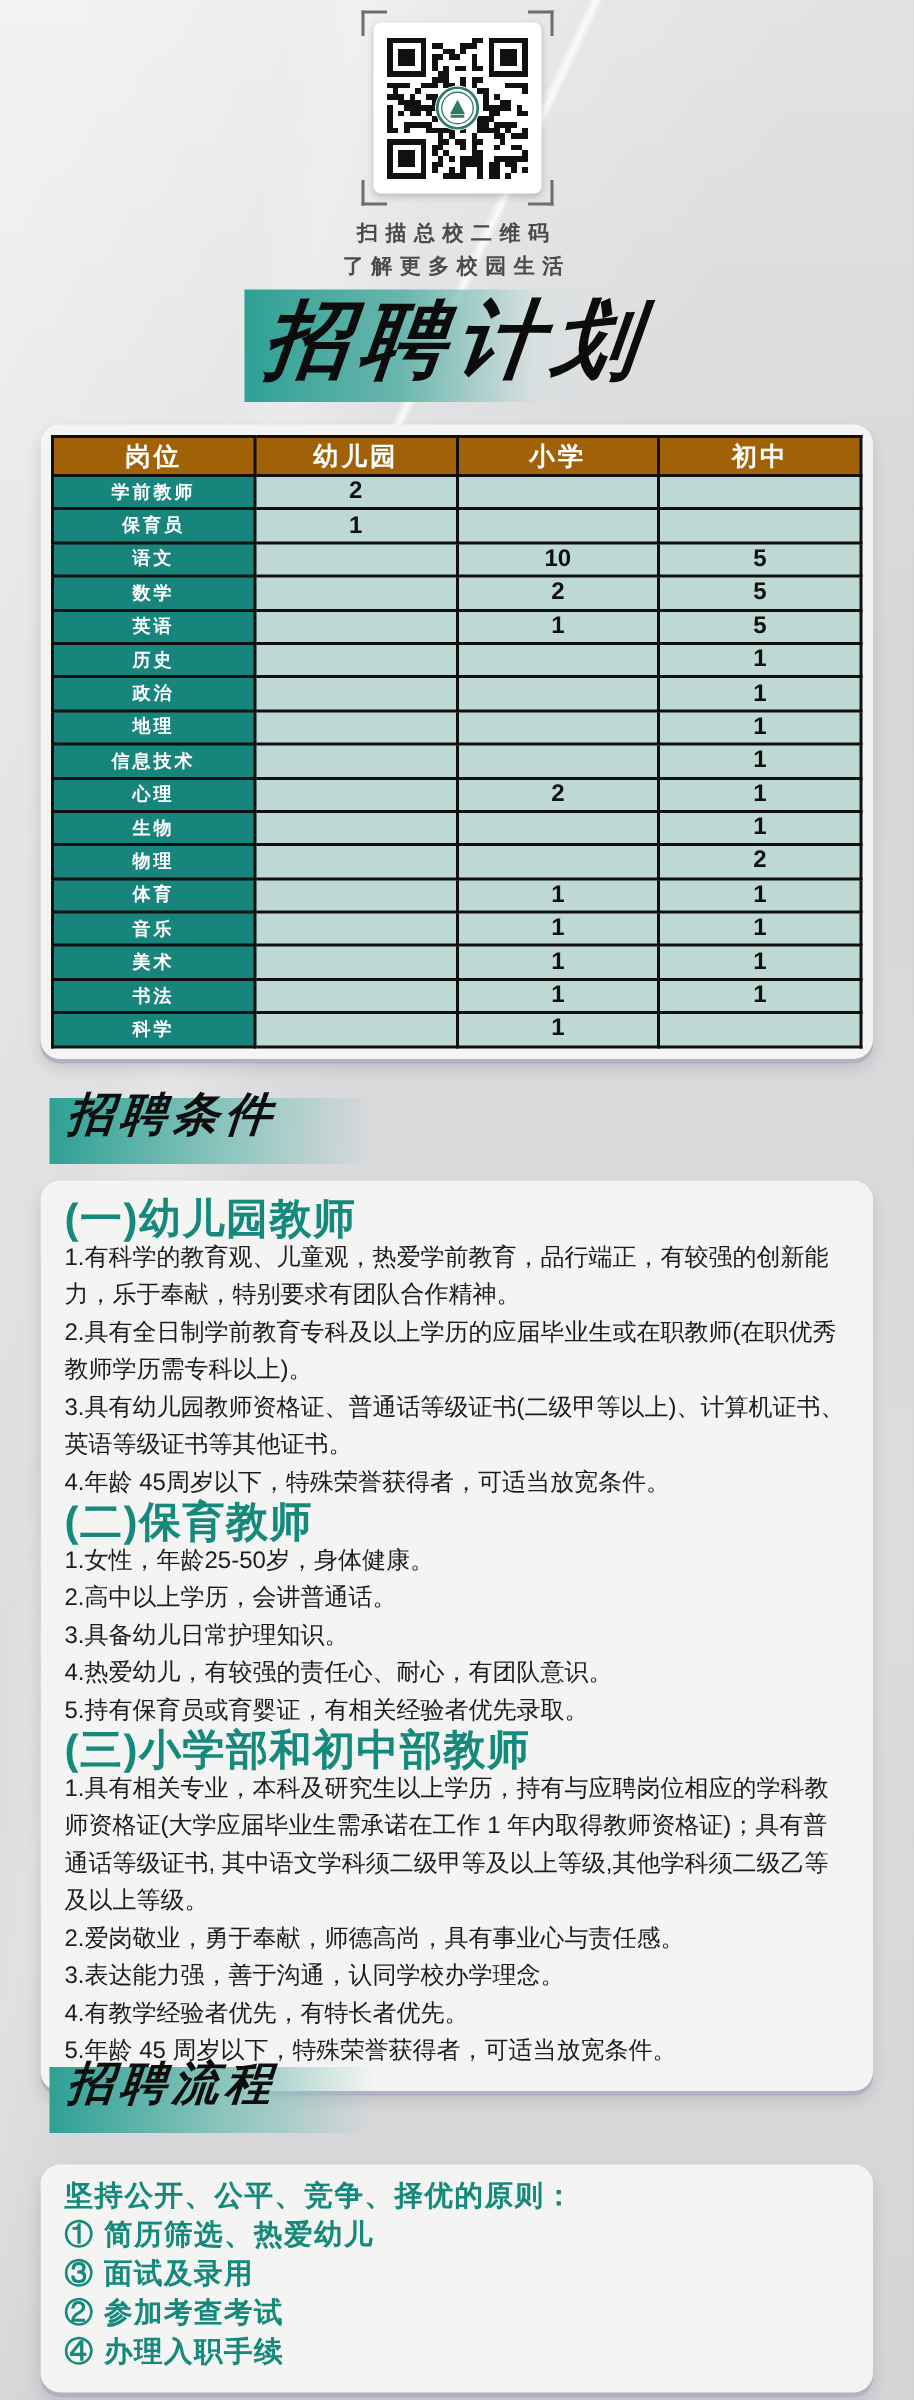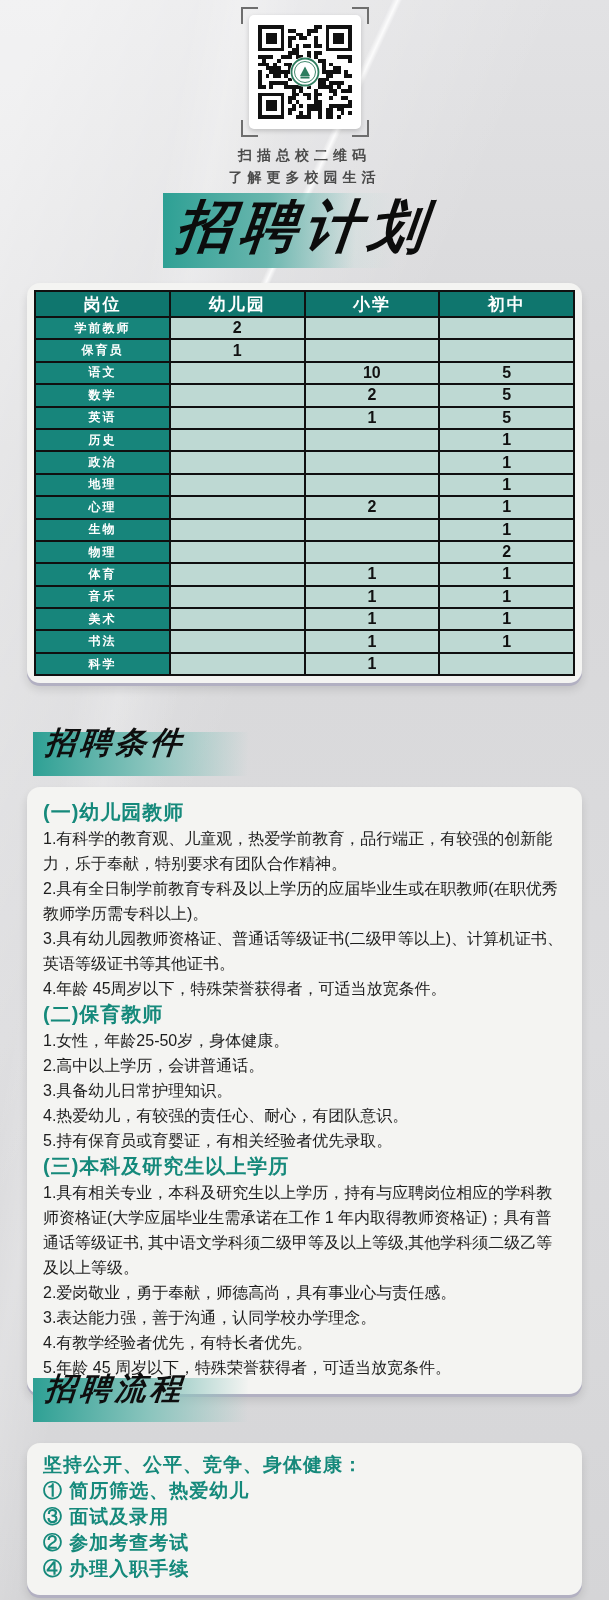--- a/index.html
+++ b/index.html
@@ -38,36 +38,36 @@
     transform:skewX(-6deg); }
 
   
   .card { position:absolute; left:27px; width:555px; background:#f4f4f2; border-radius:13px;
           box-shadow:0 3px 0 #b2b0c2, 0 6px 10px rgba(0,0,0,.12); }
 
   
   .table-card { top:283px; padding:7px; }
   table { width:100%; border-collapse:collapse; table-layout:fixed; }
   th, td { border:2px solid #101010; text-align:center; vertical-align:middle; padding:0; }
-  th { background:#0f766e; color:#ffffff; font-size:17px; font-weight:bold; letter-spacing:2px; height:26px; }
+  th { background:#a16207; color:#ffffff; font-size:17px; font-weight:bold; letter-spacing:2px; height:26px; }
   td { height:22.4px; }
   td.pos { background:#17857b; color:#ffffff; font-size:12px; font-weight:bold; letter-spacing:2px; }
   td.num { background:#bed9d3; color:#111; font-size:16px; font-weight:bold; }
 
   
   .sec-header { position:absolute; left:0; width:420px; height:62px; }
   #cond-header { top:719px; } #proc-header { top:1365px; }
   .sec-block { position:absolute; left:33px; top:13px; width:215px; height:44px;
     background:linear-gradient(92deg,#2da094 0%, #8cc5be 55%, rgba(190,220,216,0) 100%); }
   .sec-text { position:absolute; left:45px; top:3px; font-size:31px; font-weight:900; font-style:italic;
     letter-spacing:4px; color:#0e0e0e; transform:skewX(-5deg); }
 
   
   .cond-card { top:787px; padding:12px 16px 14px; }
-  .cond-heading { color:#15897b; font-size:20px; font-weight:bold; line-height:27px; letter-spacing:1px; }
+  .cond-heading { color:#15897b; font-size:28px; font-weight:bold; line-height:27px; letter-spacing:1px; }
   .cond-item { color:#1c1c1c; font-size:16px; line-height:25px; font-weight:500; }
 
   
   .proc-card { top:1443px; padding:9px 16px 13px; }
   .proc-line { color:#15897b; font-size:19px; font-weight:bold; line-height:26px; letter-spacing:1px; }
 </style>
 </head>
 <body>
 
 <div class="page">
@@ -352,20 +352,26 @@
             <td class="num"></td>
             <td class="num">1</td>
           </tr>
           <tr>
             <td class="pos">地理</td>
             <td class="num"></td>
             <td class="num"></td>
             <td class="num">1</td>
           </tr>
           <tr>
+            <td class="pos">信息技术</td>
+            <td class="num"></td>
+            <td class="num"></td>
+            <td class="num">1</td>
+          </tr>
+          <tr>
             <td class="pos">心理</td>
             <td class="num"></td>
             <td class="num">2</td>
             <td class="num">1</td>
           </tr>
           <tr>
             <td class="pos">生物</td>
             <td class="num"></td>
             <td class="num"></td>
             <td class="num">1</td>
@@ -420,35 +426,35 @@
       <div class="cond-item">1.有科学的教育观、儿童观，热爱学前教育，品行端正，有较强的创新能力，乐于奉献，特别要求有团队合作精神。</div>
       <div class="cond-item">2.具有全日制学前教育专科及以上学历的应届毕业生或在职教师(在职优秀教师学历需专科以上)。</div>
       <div class="cond-item">3.具有幼儿园教师资格证、普通话等级证书(二级甲等以上)、计算机证书、英语等级证书等其他证书。</div>
       <div class="cond-item">4.年龄 45周岁以下，特殊荣誉获得者，可适当放宽条件。</div>
       <div class="cond-heading">(二)保育教师</div>
       <div class="cond-item">1.女性，年龄25-50岁，身体健康。</div>
       <div class="cond-item">2.高中以上学历，会讲普通话。</div>
       <div class="cond-item">3.具备幼儿日常护理知识。</div>
       <div class="cond-item">4.热爱幼儿，有较强的责任心、耐心，有团队意识。</div>
       <div class="cond-item">5.持有保育员或育婴证，有相关经验者优先录取。</div>
-      <div class="cond-heading">(三)本科及研究生以上学历</div>
+      <div class="cond-heading">(三)小学部和初中部教师</div>
       <div class="cond-item">1.具有相关专业，本科及研究生以上学历，持有与应聘岗位相应的学科教师资格证(大学应届毕业生需承诺在工作 1 年内取得教师资格证)；具有普通话等级证书, 其中语文学科须二级甲等及以上等级,其他学科须二级乙等及以上等级。</div>
       <div class="cond-item">2.爱岗敬业，勇于奉献，师德高尚，具有事业心与责任感。</div>
       <div class="cond-item">3.表达能力强，善于沟通，认同学校办学理念。</div>
       <div class="cond-item">4.有教学经验者优先，有特长者优先。</div>
       <div class="cond-item">5.年龄 45 周岁以下，特殊荣誉获得者，可适当放宽条件。</div>
     </div>
 
   <div class="sec-header" id="proc-header">
     <div class="sec-block"></div>
     <div class="sec-text">招聘流程</div>
   </div>
 
   <div class="card proc-card">
-    <div class="proc-line">坚持公开、公平、竞争、身体健康：</div>
+    <div class="proc-line">坚持公开、公平、竞争、择优的原则：</div>
     <div>
         <div class="proc-line">① 简历筛选、热爱幼儿</div>
         <div class="proc-line">③ 面试及录用</div>
         <div class="proc-line">② 参加考查考试</div>
         <div class="proc-line">④ 办理入职手续</div>
       </div>
   </div>
 
 </div>
 

